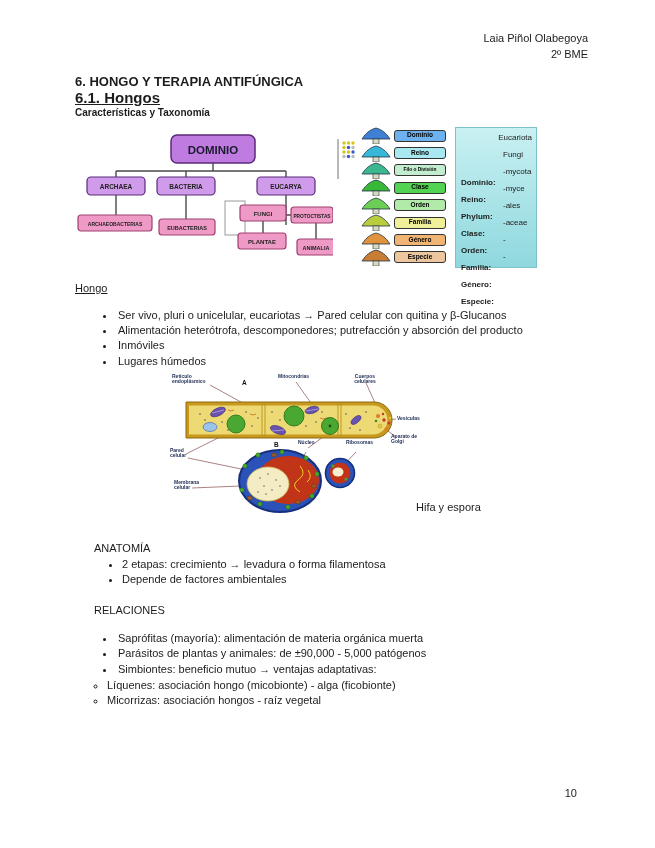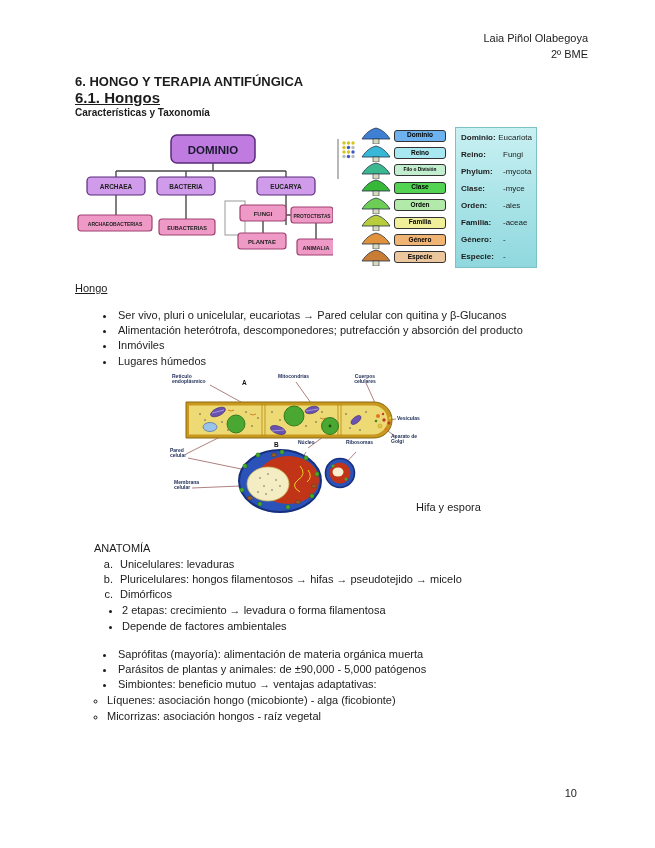--- a/index.html
+++ b/index.html
@@ -24,21 +24,21 @@
     font-size:6.5px; font-weight:bold; text-align:center; line-height:1.05;
     padding:1.5px 1px; margin-left:1px; color:#000;
   }
   .pyr-label.small { font-size:4.8px; }
   .tax-table {
     width:82px; height:141px; margin-left:4px; padding:5px 4px 0 5px;
     background:linear-gradient(180deg,#c9f0f2 0%, #a5e2e6 60%, #8fd8de 100%);
     border:1px solid #7ec2c8;
   }
   .tax-row { display:flex; height:17px; font-size:8px; line-height:9px; align-items:flex-start; }
-  .tax-row .lab { font-weight:bold; width:40px; }
+  .tax-row .lab { font-weight:bold; width:40px;margin-top:45px; }
   .tax-row .val { margin-left:2px; }
   .section-heading-u { text-decoration:underline; margin-top:9px; line-height:14px; }
   .section-heading { margin-top:21px; line-height:15px;margin-left:19px; }
   ul.bullets { margin:13px 0 0 0; padding-left:41px; line-height:15.2px; }
   ul.bullets li { padding-left:2px; }
   ol.alpha { margin:1px 0 0 0; padding-left:41px; line-height:15.2px; list-style-type:lower-alpha; }
   ol.alpha li { padding-left:4px; }
   ul.sub-disc { margin:1px 0 0 0; padding-left:47px; line-height:15.2px; list-style-type:disc; }
   ul.sub-circle { margin:1px 0 0 0; padding-left:32px; line-height:15.2px; list-style-type:circle; }
   .figure-wrap { position:relative; width:250px; height:146px; margin-top:5px; margin-left:95px; }
@@ -336,30 +336,26 @@
     <span class="fig-label" style="left:221px; top:60px; width:29px;">Aparato de Golgi</span>
     <span class="fig-label" style="left:0; top:74px; width:28px;">Pared celular</span>
     <span class="fig-label" style="left:4px; top:106px; width:36px;">Membrana celular</span>
     <span class="fig-marker" style="left:104px; top:67px;">B</span>
     <span class="fig-label" style="left:128px; top:66px; white-space:nowrap;">Núcleo</span>
     <span class="fig-label" style="left:176px; top:66px; white-space:nowrap;">Ribosomas</span>
     <span class="fig-caption">Hifa y espora</span>
   </div>
 
   <div class="section-heading">ANATOMÍA</div>
-  <ol class="alpha">
-    <li>Unicelulares: levaduras</li>
-    <li>Pluricelulares: hongos filamentosos → hifas → pseudotejido → micelo</li>
-    <li>Dimórficos</li>
-  </ol>
   <ul class="sub-disc">
     <li>2 etapas: crecimiento → levadura o forma filamentosa</li>
     <li>Depende de factores ambientales</li>
   </ul>
 
+  <div class="section-heading" style="margin-top:16px;">RELACIONES</div>
   <ul class="bullets">
     <li>Saprófitas (mayoría): alimentación de materia orgánica muerta</li>
     <li>Parásitos de plantas y animales: de ±90,000 - 5,000 patógenos</li>
     <li>Simbiontes: beneficio mutuo → ventajas adaptativas:</li>
   </ul>
   <ul class="sub-circle">
     <li>Líquenes: asociación hongo (micobionte) - alga (ficobionte)</li>
     <li>Micorrizas: asociación hongos - raíz vegetal</li>
   </ul>
 

